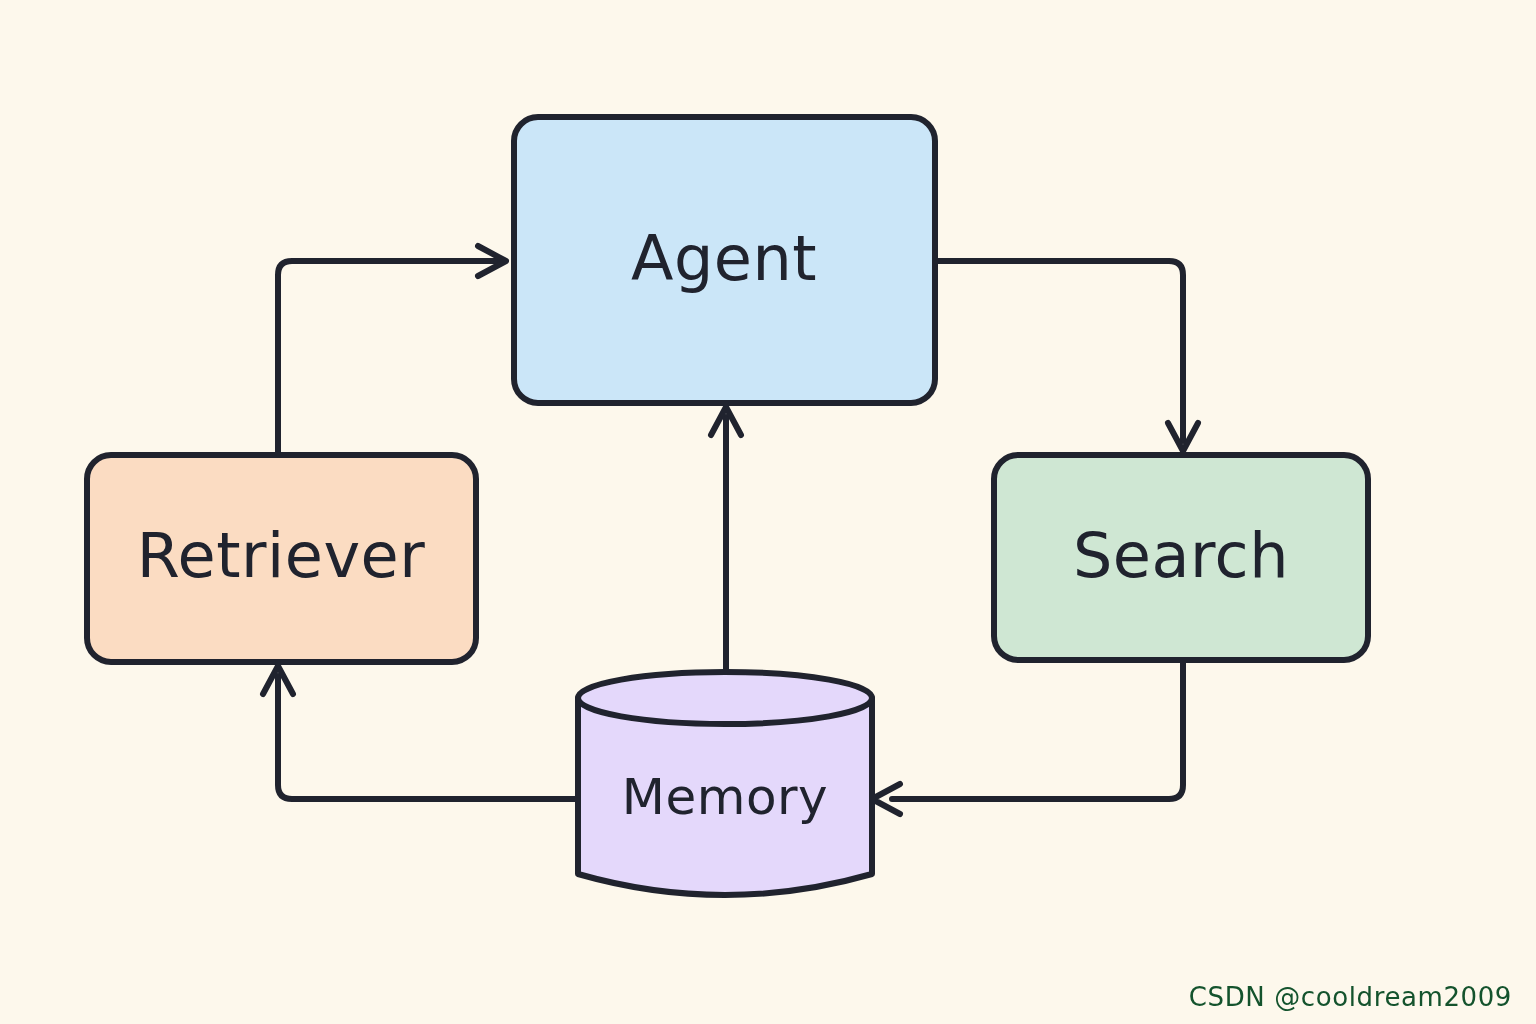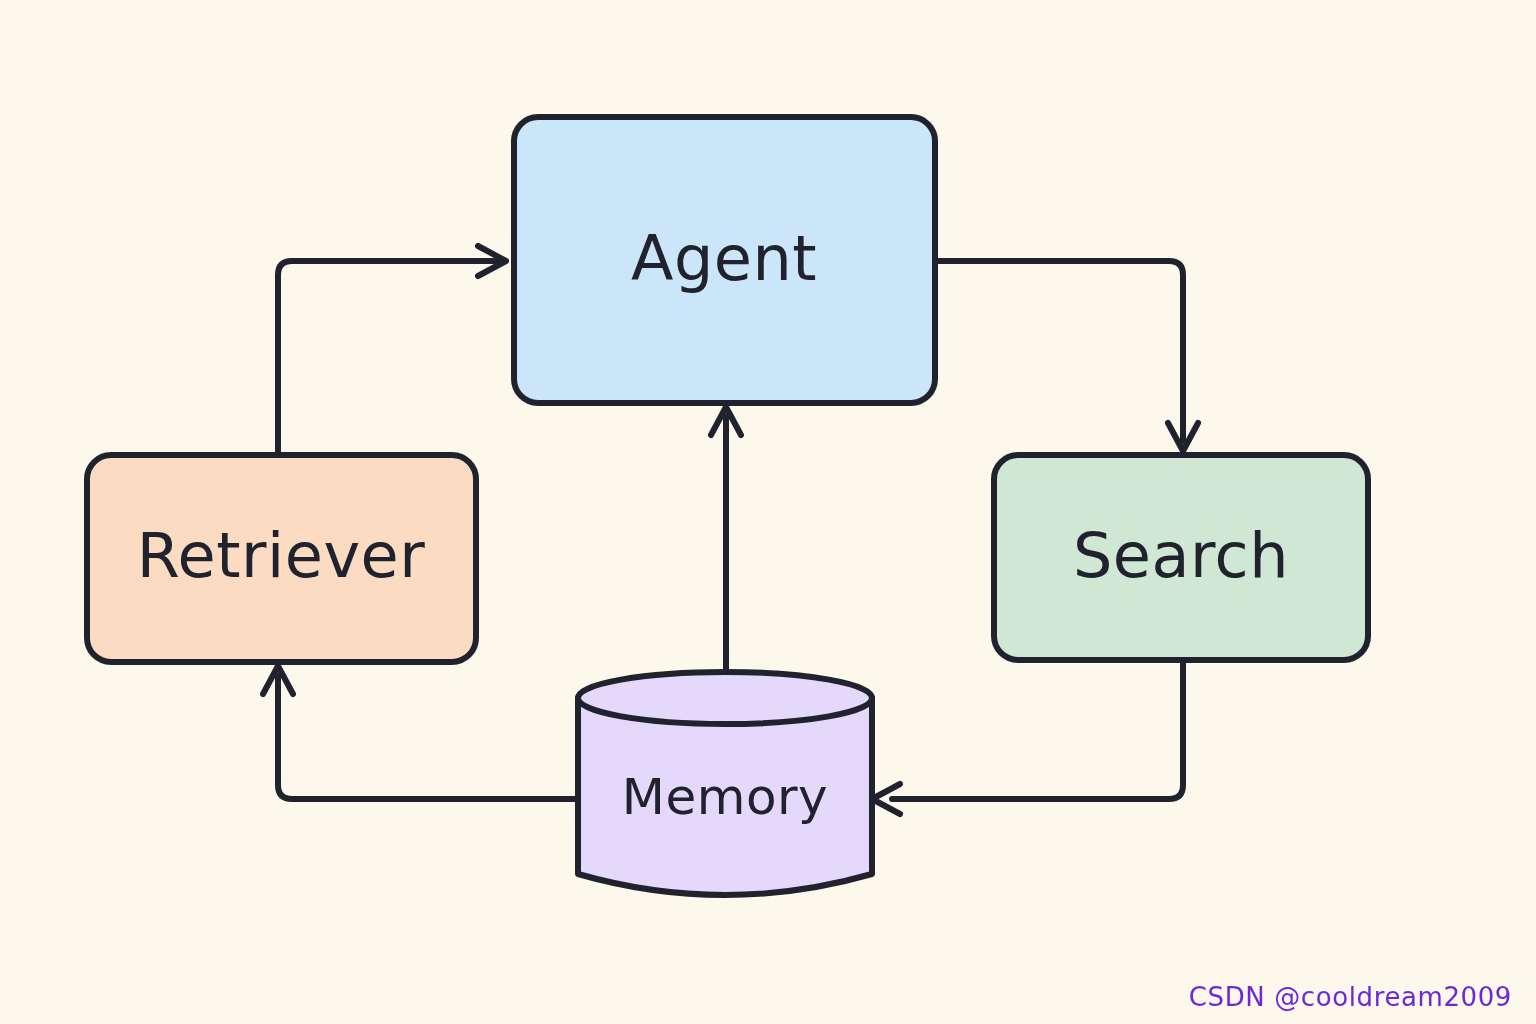--- a/index.html
+++ b/index.html
@@ -38,21 +38,21 @@
   }
   .node-label.small {
     font-size: 50px;
   }
   .watermark {
     position: absolute;
     right: 24px;
     bottom: 12px;
     font-family: "DejaVu Sans", "Liberation Sans", sans-serif;
     font-size: 26px;
-    color: #6d28d9;
+    color: #14532d;
     letter-spacing: 0.6px;
     user-select: none;
     white-space: nowrap;
   }
 </style>
 </head>
 <body>
 
 <div id="canvas">
 

